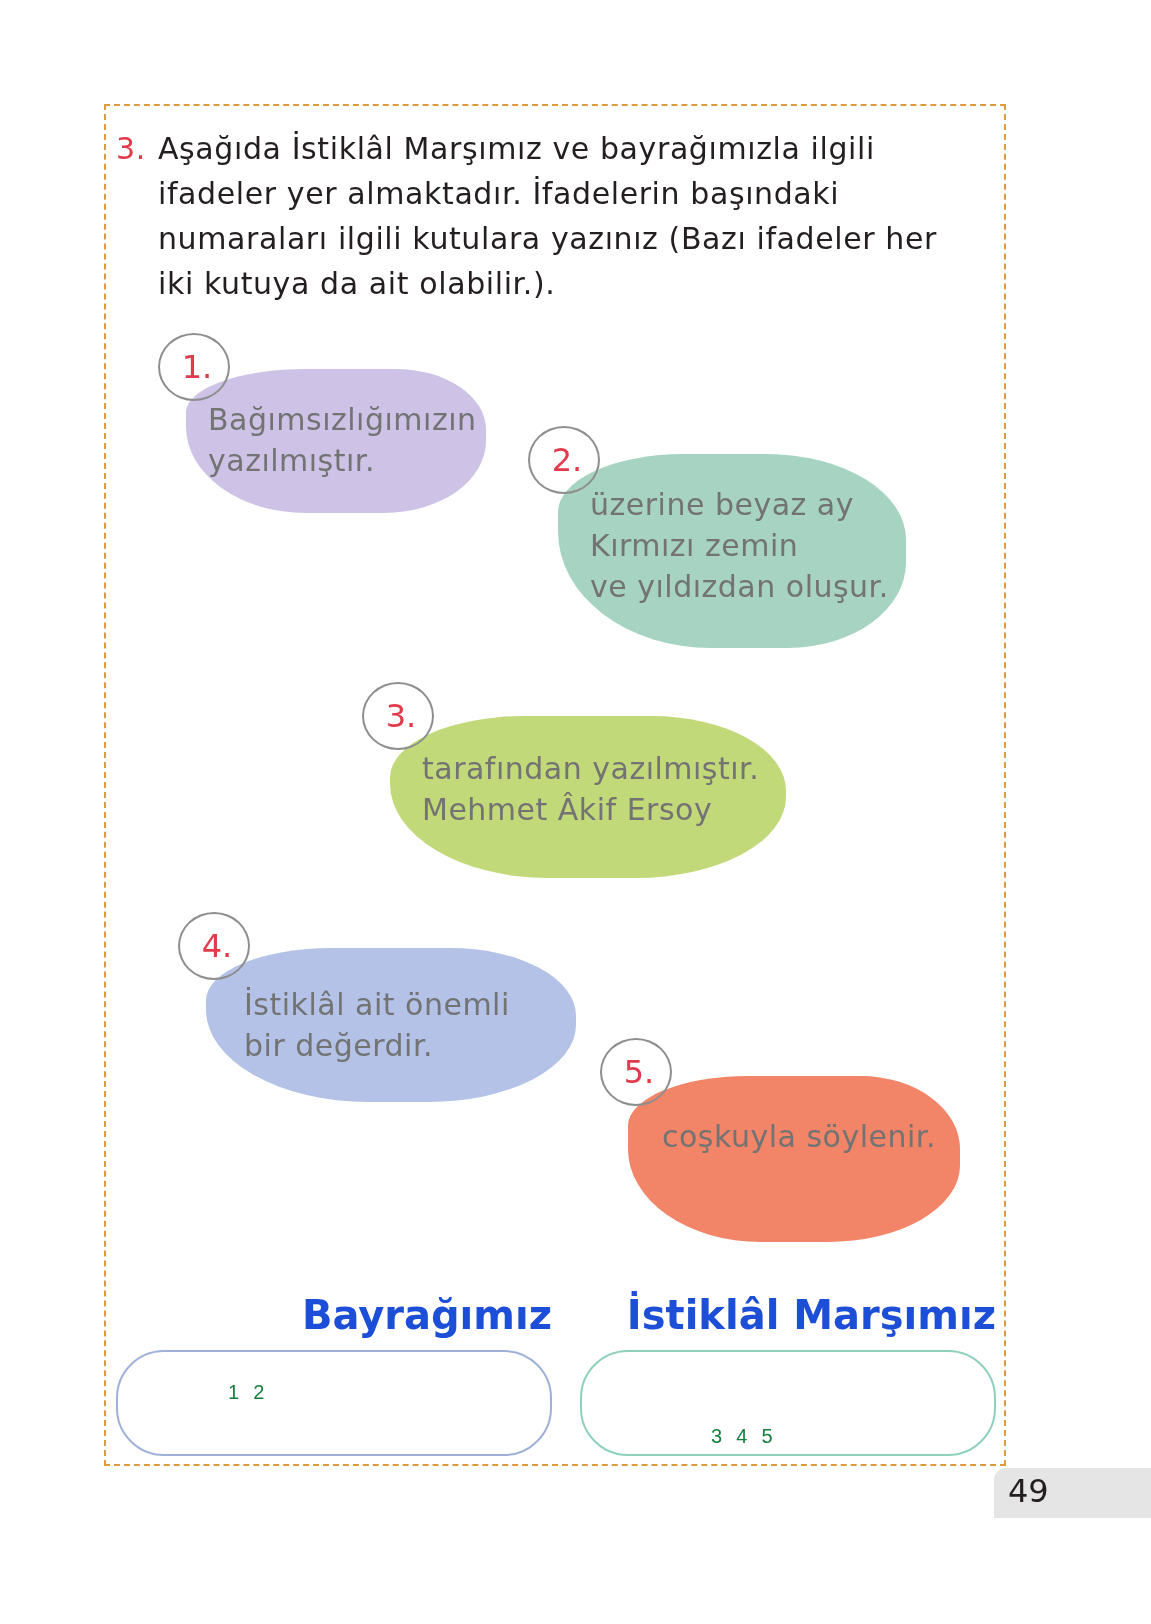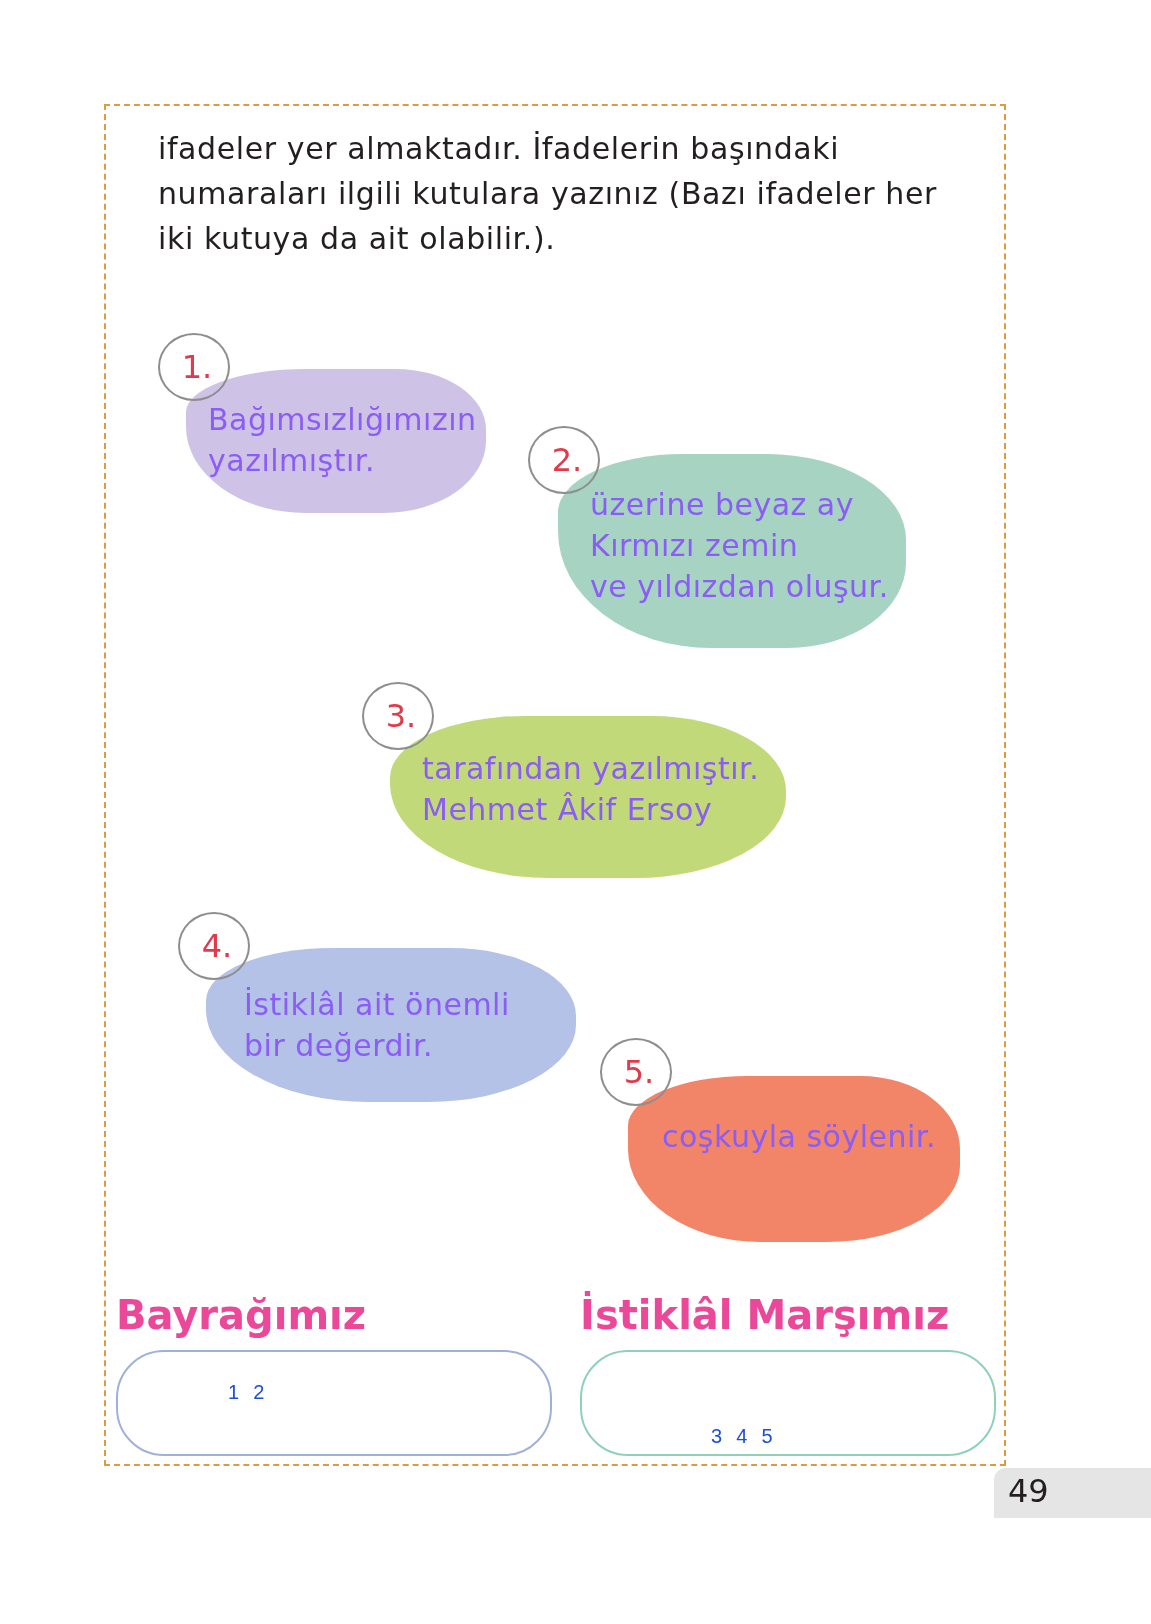--- a/index.html
+++ b/index.html
@@ -53,43 +53,43 @@
       font-size: 32px;
       line-height: 64px;
       text-align: center;
       padding-left: 6px;
     }
     .card .text {
       position: absolute;
       font-size: 30px;
       line-height: 41px;
       letter-spacing: 0.5px;
-      color: #8b5cf6;
+      color: #737373;
       white-space: nowrap;
     }
 
     .heading {
       position: absolute;
       font-family: "DejaVu Sans", sans-serif;
       font-weight: bold;
-      color: #ec4899;
+      color: #1d4ed8;
       font-size: 40px;
       white-space: nowrap;
-      text-align: left;
+      text-align: right;
     }
     .answer-box {
       position: absolute;
       border-radius: 48px;
       box-sizing: border-box;
       background: #ffffff;
     }
     .answer-text {
       position: absolute;
       font-family: "Liberation Sans", sans-serif;
-      color: #1d4ed8;
+      color: #15803d;
       font-size: 20px;
       letter-spacing: 1px;
       white-space: pre;
     }
     .page-number {
       position: absolute;
       left: 994px; top: 1468px;
       width: 157px; height: 50px;
       background: #e5e5e5;
       border-radius: 12px 0 0 0;
@@ -100,20 +100,23 @@
       font-size: 32px;
       color: #231f20;
     }
   </style>
 </head>
 <body>
 
 <div class="frame"></div>
 
 <div class="question">
+  <span class="line">
+    <span class="qnum">3.</span><span>Aşağıda İstiklâl Marşımız ve bayrağımızla ilgili</span>
+  </span>
   <span class="line indent">ifadeler yer almaktadır. İfadelerin başındaki</span>
   <span class="line indent">numaraları ilgili kutulara yazınız (Bazı ifadeler her</span>
   <span class="line indent">iki kutuya da ait olabilir.).</span>
 </div>
 
 <div class="card" style="left:158px; top:333px;">
   <div class="blob" style="left:28px; top:36px; width:300px; height:144px; background:#cec3e6; border-radius: 40% 30% 34% 40% / 30% 42% 50% 60%;"></div>
   <div class="badge" style="left:0; top:0;">1.</div>
   <div class="text" style="left:50px; top:66px;">
     <div>Bağımsızlığımızın</div>

